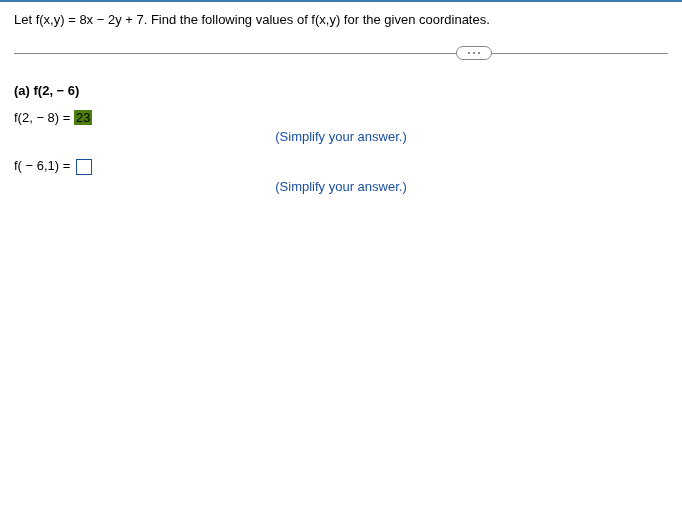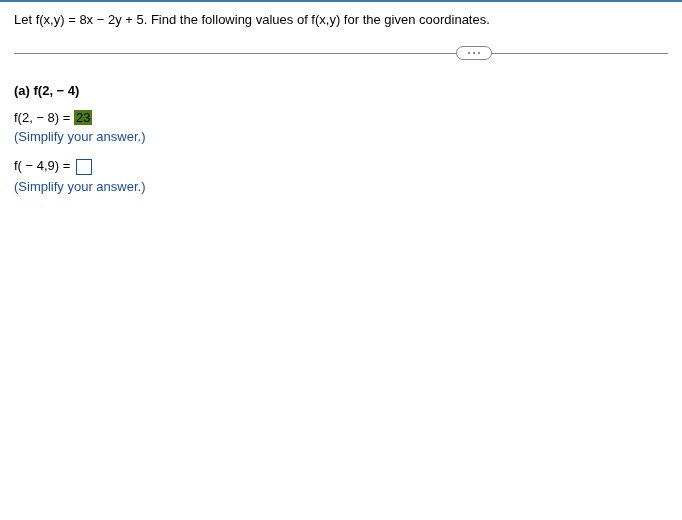--- a/index.html
+++ b/index.html
@@ -67,52 +67,53 @@
     .answer-line {
       margin-bottom: 4px;
     }
     .highlight {
       background: #4d7c0f;
       padding: 0 2px;
     }
     .instruction {
       color: #1a4fa0;
       margin-bottom: 14px;
+      text-align: center;
     }
     .input-box {
       display: inline-block;
       width: 16px;
       height: 16px;
       border: 1px solid #1a4fa0;
       vertical-align: middle;
       margin-left: 2px;
     }
   </style>
 </head>
 <body>
 
 <div class="top-border"></div>
 
 <div class="content">
-  <div class="problem-statement">Let f(x,y) = 8x − 2y + 5. Find the following values of f(x,y) for the given coordinates.</div>
+  <div class="problem-statement">Let f(x,y) = 8x − 2y + 7. Find the following values of f(x,y) for the given coordinates.</div>
 
   <div class="divider-row">
     <div class="divider-line"></div>
     <div class="dots-pill">
       <span class="dot"></span>
       <span class="dot"></span>
       <span class="dot"></span>
     </div>
   </div>
 
-  <div class="part-label">(a) f(2, − 4)</div>
+  <div class="part-label">(a) f(2, − 6)</div>
   <div class="answer-line">
     <span>f(2, − 8) =</span>
     <span class="highlight">23</span>
   </div>
   <div class="instruction">(Simplify your answer.)</div>
 
   <div class="answer-line">
-    <span>f( − 4,9) =</span>
+    <span>f( − 6,1) =</span>
     <span class="input-box"></span>
   </div>
   <div class="instruction">(Simplify your answer.)</div>
 </div>
 
 </body></html>

